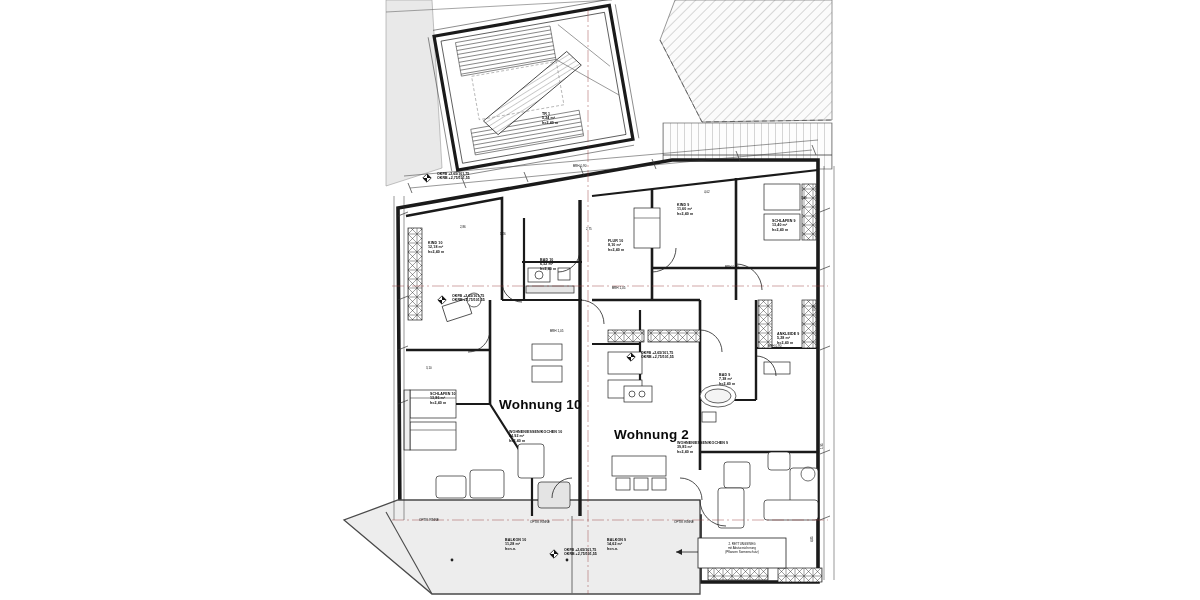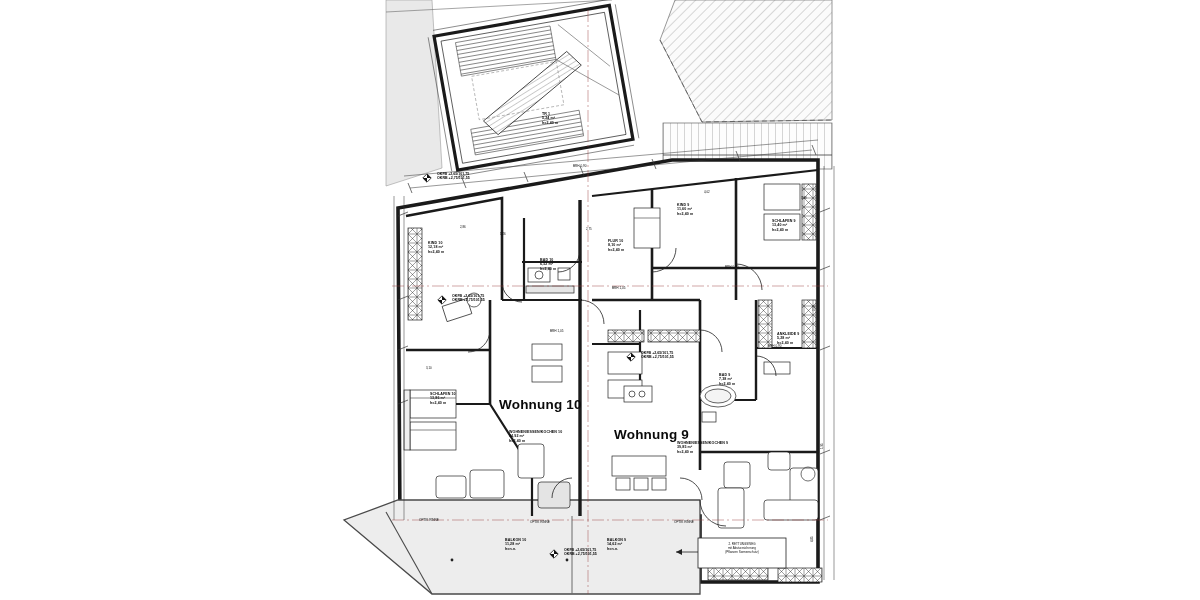--- a/index.html
+++ b/index.html
@@ -263,21 +263,21 @@
   </g>
 
   <g>
     <rect x="686" y="538" width="88" height="30" fill="#ffffff" stroke="#222" stroke-width="0.8"></rect>
     <line x1="686" y1="552" x2="664" y2="552" stroke="#222" stroke-width="0.8"></line>
     <polygon points="664,552 670,549 670,555" fill="#222"></polygon>
   </g>
 </svg>
 
 <div class="lbl unit-title" style="left:487px;top:397px;">Wohnung 10</div>
-<div class="lbl unit-title" style="left:602px;top:427px;">Wohnung 9</div>
+<div class="lbl unit-title" style="left:602px;top:427px;">Wohnung 2</div>
 
 <div class="lbl room" style="left:416px;top:241px;">
   <div>KIND 10</div>
   <div>12,18 m²</div>
   <div>h=2,40 m</div>
 </div>
 <div class="lbl room" style="left:528px;top:258px;">
   <div>BAD 10</div>
   <div>6,52 m²</div>
   <div>h=2,40 m</div>

